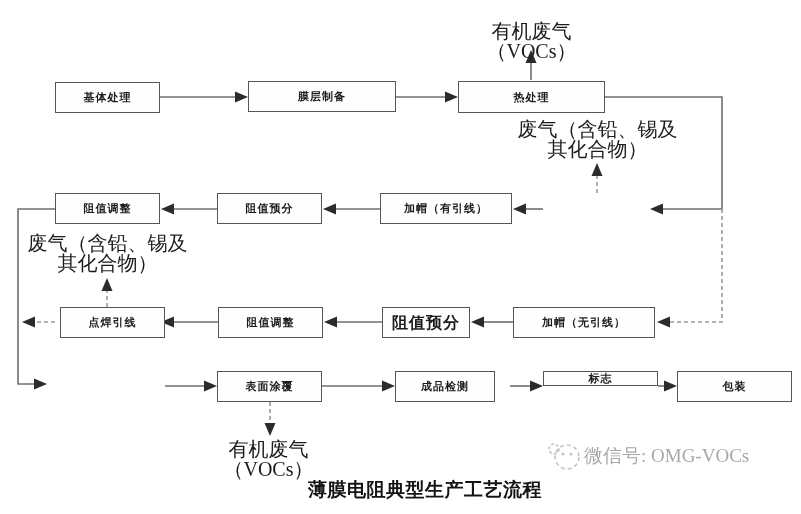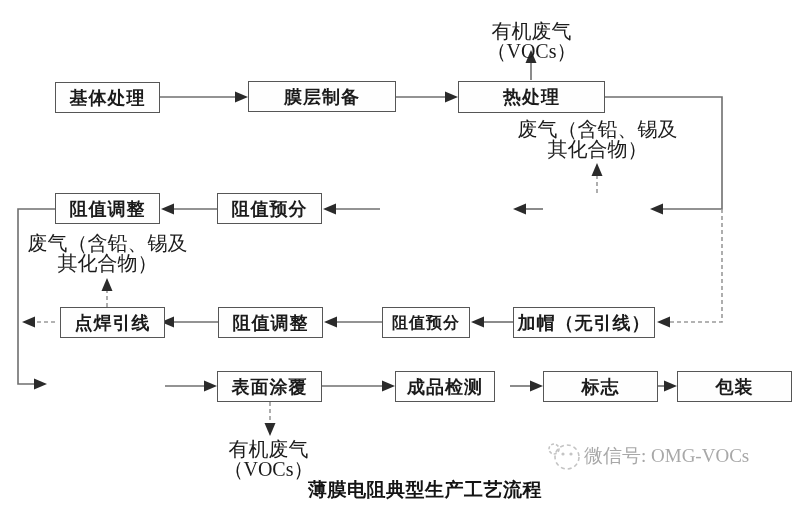--- a/index.html
+++ b/index.html
@@ -10,21 +10,21 @@
   }
   .canvas{position:absolute;inset:0;}
   svg.wires{position:absolute;left:0;top:0;}
   svg.wires line, svg.wires polyline{stroke:#6f6f6f;stroke-width:1.6;fill:none;}
   svg.wires .dashed line, svg.wires .dashed polyline{stroke:#9a9a9a;stroke-dasharray:4 3;}
   svg.wires polygon{fill:#2b2b2b;stroke:none;}
   .node{
     position:absolute;box-sizing:border-box;
     background:#fefefe;border:1.5px solid #565656;
     display:flex;align-items:center;justify-content:center;
-    font-size:18px;font-weight:600;color:#1b1b1b;letter-spacing:1px;
+    font-size:11px;font-weight:600;color:#1b1b1b;letter-spacing:1px;
     line-height:1;white-space:nowrap;
   }
   .annot{
     position:absolute;color:#1b1b1b;font-size:20px;font-weight:400;
     text-align:center;line-height:20px;white-space:pre-line;
   }
   .diagram-title{
     position:absolute;left:295px;top:469px;width:260px;text-align:center;
     font-size:19px;font-weight:700;color:#141414;letter-spacing:0.5px;margin-top:8px;
   }
@@ -122,29 +122,30 @@
       <polygon points="270,436 264.5,423 275.5,423"></polygon>
     </g>
   </svg>
 
   <div class="node" style="left:55px;top:82px;width:105px;height:31px">基体处理</div>
   <div class="node" style="left:248px;top:81px;width:148px;height:31px">膜层制备</div>
   <div class="node" style="left:458px;top:81px;width:147px;height:32px">热处理</div>
 
   <div class="node" style="left:55px;top:193px;width:105px;height:31px">阻值调整</div>
   <div class="node" style="left:217px;top:193px;width:105px;height:31px">阻值预分</div>
+  <div class="node" style="left:380px;top:193px;width:132px;height:31px">加帽（有引线）</div>
 
   <div class="node" style="left:60px;top:307px;width:105px;height:31px">点焊引线</div>
   <div class="node" style="left:218px;top:307px;width:105px;height:31px">阻值调整</div>
   <div class="node" style="left:382px;top:307px;width:88px;height:31px;font-size:16px">阻值预分</div>
   <div class="node" style="left:513px;top:307px;width:142px;height:31px">加帽（无引线）</div>
 
   <div class="node" style="left:217px;top:371px;width:105px;height:31px">表面涂覆</div>
   <div class="node" style="left:395px;top:371px;width:100px;height:31px">成品检测</div>
-  <div class="node" style="left:543px;top:371px;width:115px;height:31px">标志</div>
+  <div class="node" style="left:543px;top:371px;width:115px;height:15px">标志</div>
   <div class="node" style="left:677px;top:371px;width:115px;height:31px">包装</div>
 
   <div class="annot" style="left:459px;top:21px;width:145px">有机废气（VOCs）</div>
   <div class="annot" style="left:515px;top:119px;width:165px">废气（含铅、锡及
 其化合物）</div>
   <div class="annot" style="left:25px;top:233px;width:165px">废气（含铅、锡及
 其化合物）</div>
   <div class="annot" style="left:196px;top:439px;width:145px">有机废气（VOCs）</div>
 
   <div class="diagram-title">薄膜电阻典型生产工艺流程</div>

